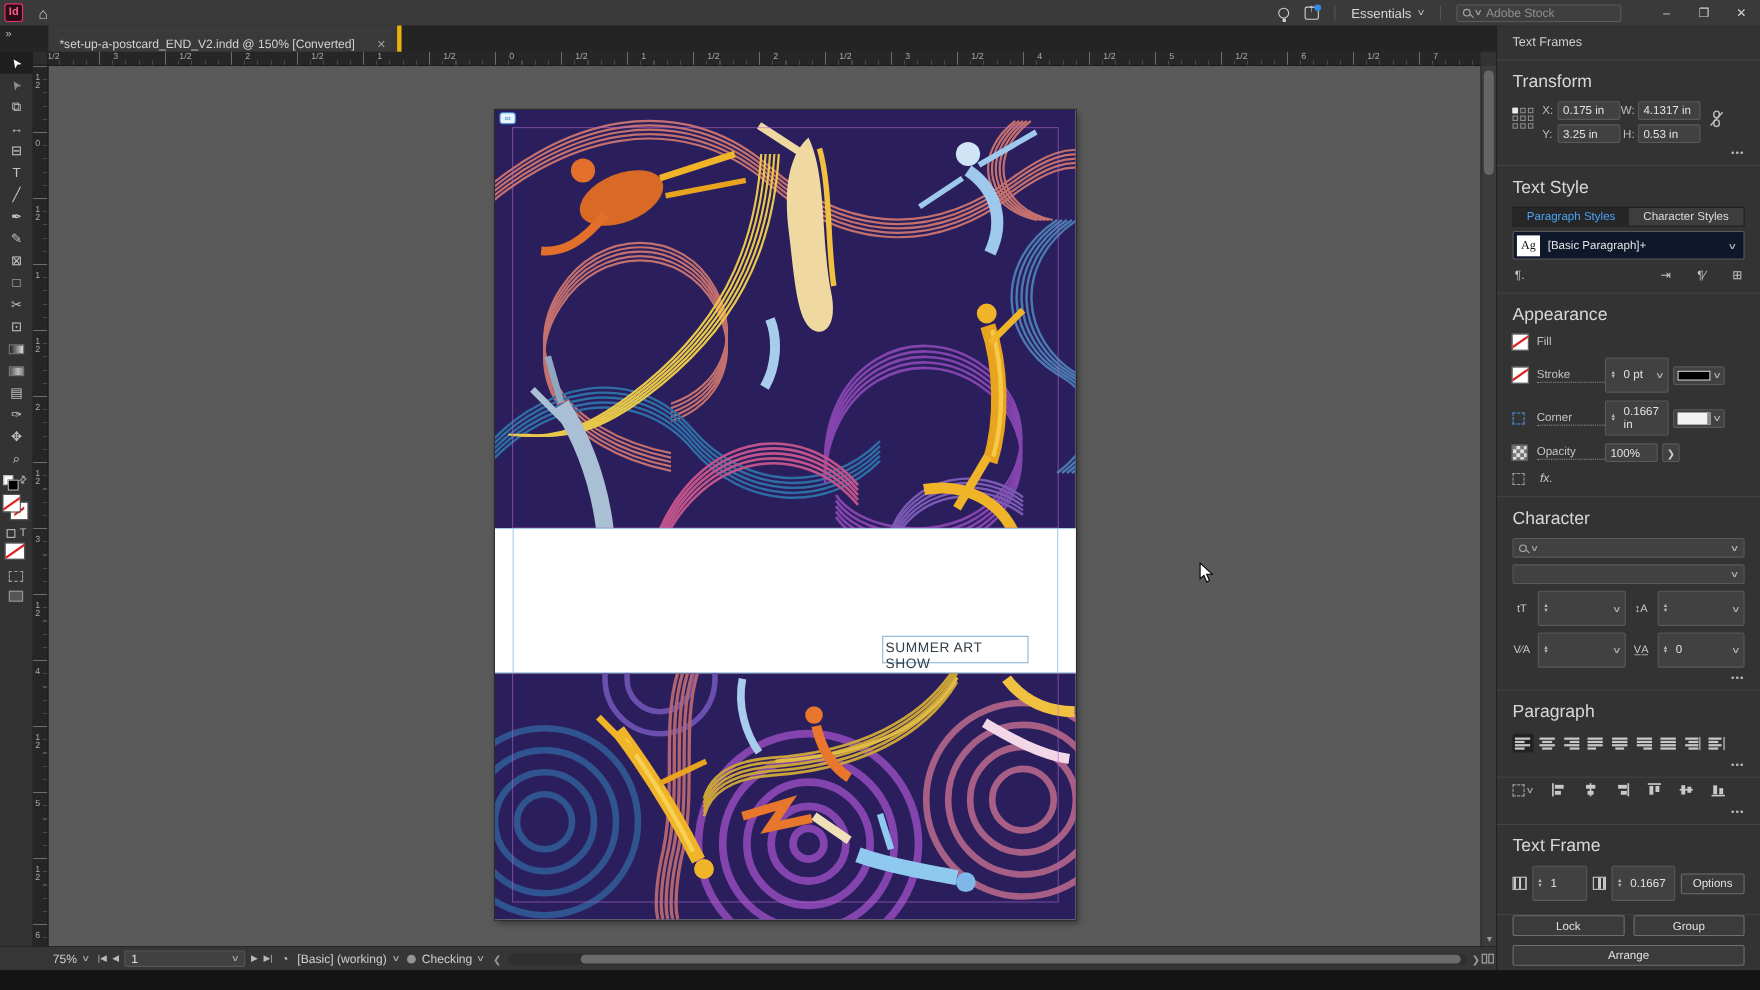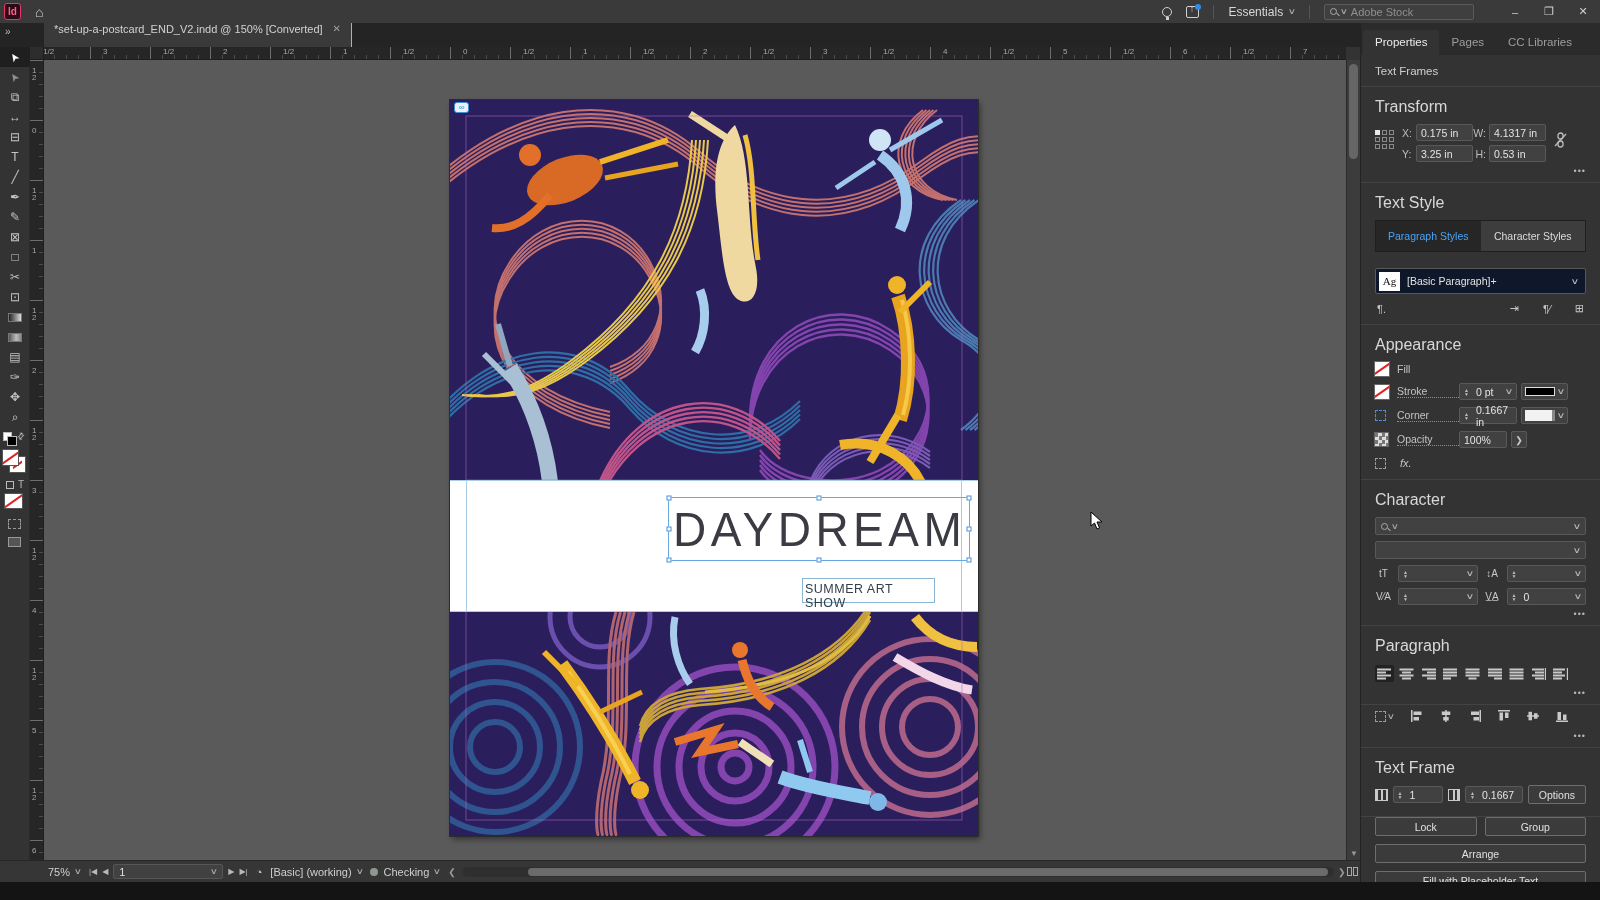--- a/index.html
+++ b/index.html
@@ -25,21 +25,21 @@
   .search-box { display:flex; align-items:center; gap:4px; width:150px; height:16px; background:#3f3f3f; border:1px solid #5a5a5a; border-radius:2px; padding:0 5px; }
   .lens { position:relative; width:7px; height:7px; border:1.2px solid #aaa; border-radius:50%; flex:none; }
   .lens:after { content:""; position:absolute; left:5px; top:5px; width:4px; height:1.2px; background:#aaa; transform:rotate(45deg); }
   .search-ph { color:#8f8f8f; font-size:11px; }
   #win-controls { display:flex; margin-left:10px; }
   #win-controls span { width:34px; height:23px; display:flex; align-items:center; justify-content:center; color:#cfcfcf; font-size:11px; }
 
   
   #tab-bar { position:absolute; left:0; top:23px; width:1360px; height:24px; background:#242424; display:flex; align-items:flex-end; z-index:40; }
   .panel-expander { position:absolute; left:5px; top:3px; color:#bbb; font-size:10px; }
-  #doc-tab { margin-left:44px; height:24px; background:#3a3a3a; display:flex; align-items:flex-start; gap:10px; padding:0 10px; font-size:11px; color:#d2d2d2; border-right:1px solid #eab308; }
+  #doc-tab { margin-left:44px; height:24px; background:#3a3a3a; display:flex; align-items:flex-end; gap:20px; padding:0 10px; font-size:11px; color:#d2d2d2; border-right:4px solid #eab308; }
   #doc-tab .tab-close { color:#9f9f9f; font-size:10px; }
 
   
   #tool-panel { position:absolute; left:0; top:47px; width:30px; height:813px; background:#333; border-right:1px solid #2a2a2a; z-index:30; }
   .tool { width:30px; height:20px; display:flex; align-items:center; justify-content:center; color:#c4c4c4; font-size:12px; }
   .tool.active { background:#1f1f1f; color:#fff; }
   .tool .rot { display:inline-block; transform:rotate(-125deg); font-size:11px; }
   .tool .rot.hollow { color:#8f8f8f; }
   .grad-chip { width:14px; height:9px; border:1px solid #777; background:linear-gradient(90deg,#222,#ddd); }
   .grad-chip.feather { background:linear-gradient(90deg,#555,#bbb 60%,#888); }
@@ -120,21 +120,21 @@
 
   
   #transform-row { display:flex; gap:8px; align-items:flex-start; }
   .ref-grid { display:grid; grid-template-columns:repeat(3,5px); grid-template-rows:repeat(3,5px); gap:2px; margin-top:6px; }
   .ref-grid i { border:1px solid #8a8a8a; }
   .ref-grid i.on { background:#e9e9e9; border-color:#e9e9e9; }
   .xy-grid { display:grid; grid-template-columns:14px 57px 16px 57px; grid-row-gap:4px; align-items:center; font-size:10.5px; color:#bdbdbd; }
   .chain { margin-top:8px; color:#bdbdbd; }
 
   
-  .style-tabs { display:flex; border:1px solid #1f1f1f; height:32px; margin-bottom:16px; }
+  .style-tabs { display:flex; border:1px solid #1f1f1f; height:18px; margin-bottom:4px; }
   .style-tabs div { flex:1; display:flex; align-items:center; justify-content:center; font-size:10.5px; background:#3d3d3d; color:#dcdcdc; }
   .style-tabs div.active { background:#262626; color:#4aa3f5; }
   .style-dd { display:flex; align-items:center; gap:7px; background:#0f172a; border:1px solid #595959; border-radius:2px; height:26px; padding:0 7px 0 3px; }
   .ag-chip { width:21px; height:19px; background:#fff; color:#111; font-size:11px; display:flex; align-items:center; justify-content:center; font-family:"Liberation Serif",serif; }
   .style-name { flex:1; color:#e3e3e3; font-size:10.5px; }
   .pstyle-icons { display:flex; align-items:center; padding:8px 2px 9px; color:#c5c5c5; font-size:11px; }
   .pstyle-icons .sp { flex:1; }
 
   
   .ap-row { display:grid; grid-template-columns:22px 62px 1fr; align-items:center; margin-bottom:7px; }
@@ -149,21 +149,21 @@
   .fwd-btn { width:16px; height:17px; background:#414141; border:1px solid #595959; border-radius:2px; color:#ccc; font-size:9px; display:flex; align-items:center; justify-content:center; }
   .fx-row { display:flex; gap:14px; align-items:center; padding:2px 0 10px; color:#c5c5c5; }
   .dash-box { width:11px; height:11px; border:1px dashed #9a9a9a; }
   .fx-label { font-style:italic; font-size:11px; }
 
   
   .char-dd { display:flex; align-items:center; background:#414141; border:1px solid #595959; border-radius:2px; height:18px; padding:0 5px; margin-bottom:6px; gap:4px; }
   .char-dd .sp { flex:1; }
   .char-grid { display:grid; grid-template-columns:17px 1fr 17px 1fr; column-gap:6px; row-gap:6px; align-items:center; margin-top:2px; }
   .char-ico { color:#c9c9c9; font-size:10px; text-align:center; }
-  .combo { display:flex; align-items:center; gap:3px; background:#414141; border:1px solid #595959; border-radius:2px; height:17px; padding:0 4px; }
+  .combo { display:flex; align-items:center; gap:3px; background:#414141; border:1px solid #595959; border-radius:2px; height:32px; padding:0 4px; }
   .combo .val { flex:1; color:#e3e3e3; font-size:10.5px; }
 
   
   .icon-row { display:flex; gap:3px; align-items:center; padding:2px 0 2px; }
   .pa-ico { width:19px; height:17px; display:flex; align-items:center; justify-content:center; border-radius:2px; }
   .pa-ico.active { background:#222; }
   .al-ico { width:21px; height:18px; display:flex; align-items:center; justify-content:center; }
   .align-first { width:22px; display:flex; align-items:center; gap:2px; margin-right:6px; }
 
   
@@ -500,31 +500,20 @@
           <path d="M292,48 C297,70 306,85 322,95" stroke="#e8762c" stroke-width="9" fill="none"></path>
         </g>
         <path d="M445,45 C470,60 496,74 522,78" stroke="#f2d7e8" stroke-width="9" fill="none"></path>
         <path d="M465,5 C480,25 502,35 527,35" stroke="#f0c040" stroke-width="10" fill="none"></path>
         <path d="M225,5 C220,30 228,55 240,72" stroke="#a8cdec" stroke-width="7" fill="none"></path>
         <rect x="16" y="-16" width="496" height="224" fill="none" stroke="#b768c9" stroke-width="1" opacity="0.55"></rect>
       </svg>
 
       <div class="link-badge">∞</div>
 
-      <div id="tf-title" class="text-frame selected-frame">
-        <div class="big">DAYDREAM</div>
-      <span class="handle" style="left: 0%; top: 0%;"></span>
-          <span class="handle" style="left: 50%; top: 0%;"></span>
-          <span class="handle" style="left: 100%; top: 0%;"></span>
-          <span class="handle" style="left: 0%; top: 50%;"></span>
-          <span class="handle" style="left: 100%; top: 50%;"></span>
-          <span class="handle" style="left: 0%; top: 100%;"></span>
-          <span class="handle" style="left: 50%; top: 100%;"></span>
-          <span class="handle" style="left: 100%; top: 100%;"></span>
-        </div>
       <div id="tf-show" class="text-frame">
         <span>SUMMER ART SHOW</span>
       </div>
     </div>
 
     <svg id="cursor" width="14" height="20" viewBox="0 0 14 20">
       <polygon points="1,1 1,15 4.5,12 7,18 9.5,16.8 7,11 12,11" fill="#fff" stroke="#000" stroke-width="1"></polygon>
     </svg>
   </div>
 
@@ -564,25 +553,20 @@
     </span>
     <span class="sb-chev" style="position:absolute;left:1338px;">❯</span>
     <span class="spread-icon" style="position:absolute;left:1347px;">
         <i></i>
         <i></i>
       </span>
   </div>
   <div id="bottom-strip"></div>
 
   <div id="props-panel">
-    <div id="props-tabs">
-      <span class="ptab active">Properties</span>
-      <span class="ptab">Pages</span>
-      <span class="ptab">CC Libraries</span>
-    </div>
     <div id="props-body">
 
       <div class="sel-type">Text Frames</div>
       <div class="sec-sep"></div>
 
       <div class="sec-title">Transform</div>
       <div id="transform-row">
         <div class="ref-grid">
           <i class="on"></i>
             <i></i>

